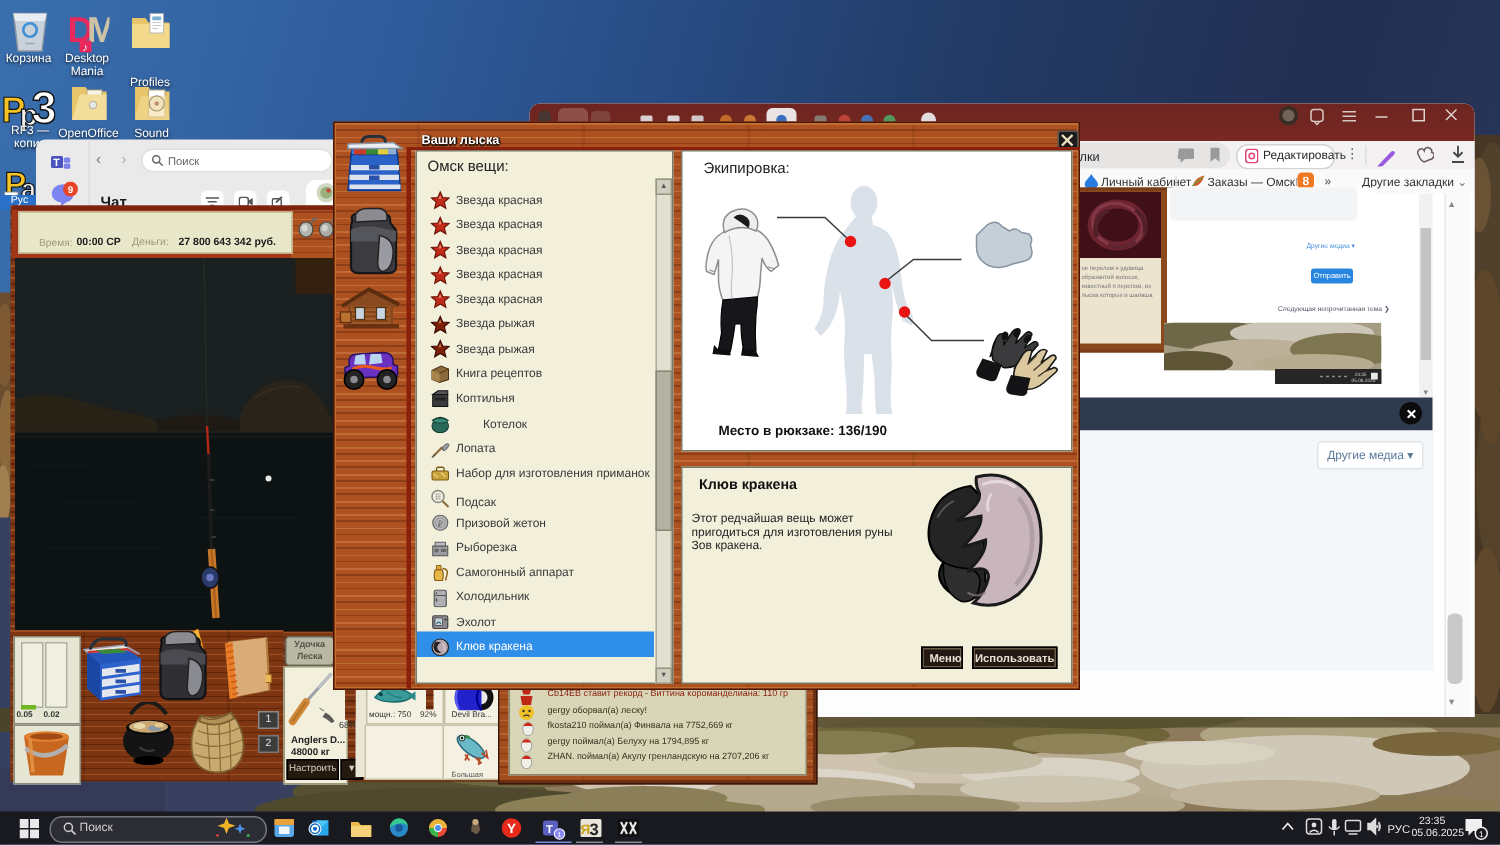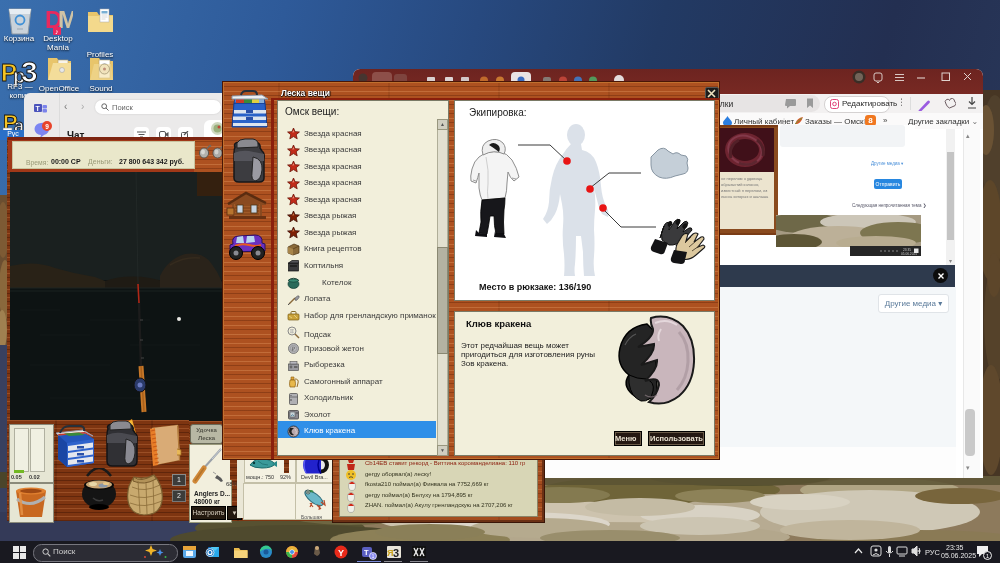--- a/index.html
+++ b/index.html
@@ -507,21 +507,21 @@
  </svg>
  <div class="abs" style="left:365px;top:460px;font-size:6px;color:#8b1c0c;">Сb14ЕВ ставит рекорд - Виттина короманделиана: 110 гр</div>
  <div class="abs" style="left:365px;top:470.5px;font-size:6px;color:#33331f;">gergy оборвал(а) леску!</div>
  <div class="abs" style="left:365px;top:481px;font-size:6px;color:#33331f;">fkosta210 поймал(а) Финвала на 7752,669 кг</div>
  <div class="abs" style="left:365px;top:491.5px;font-size:6px;color:#33331f;">gergy поймал(а) Белуху на 1794,895 кг</div>
  <div class="abs" style="left:365px;top:502px;font-size:6px;color:#33331f;">ZHAN. поймал(а) Акулу гренландскую на 2707,206 кг</div>
 </div>
 
 <div class="abs wood" id="dialog" style="left:222px;top:81px;width:496px;height:377px;border:1px solid #4a1606;box-shadow:inset 0 0 0 1px #c0702e;">
 
- <div class="abs" style="left:58px;top:6px;font-size:8.5px;font-weight:bold;color:#fff;text-shadow:0 1px 1px #000,1px 0 1px #000;">Леска вещи</div>
+ <div class="abs" style="left:58px;top:6px;font-size:8.5px;font-weight:bold;color:#fff;text-shadow:0 1px 1px #000,1px 0 1px #000;">Ваши лыска</div>
  <div class="abs" style="left:482px;top:5px;width:12px;height:11px;background:#1c1c1c;border:1px solid #555;border-radius:2px;"></div>
  <svg class="abs" style="left:484px;top:6.5px;" width="9" height="9" viewBox="0 0 9 9">
         <path d="M1,1 L8,8 M8,1 L1,8" stroke="#efe3c0" stroke-width="1.6"></path>
       </svg>
 
  <svg class="abs" style="left:6px;top:8px;" width="41" height="40" viewBox="0 0 41 40">
   <path d="M5,13 L36,13 L38,37 L3,37 Z" fill="#2a62c8" stroke="#123a8a" stroke-width="1"></path>
   <path d="M5,20 L37,20 L37,23.5 L5,23.5 Z M4,26.5 L37,26.5 L37,30 L4,30 Z M4,33 L38,33 L38,36 L4,36 Z" fill="#dde4ee"></path>
   <rect x="17" y="20" width="7" height="3" fill="#2a50a8"></rect>
         <rect x="17" y="27" width="7" height="3" fill="#2a50a8"></rect>
@@ -623,21 +623,21 @@
         <path d="M2,11 L8,5" stroke="#8a6a3a" stroke-width="1.4"></path>
         <path d="M8,5 Q11,2 12,3 Q13,4 10,7 Q9,8 8,7 Z" fill="#9a9aa2" stroke="#555" stroke-width="0.6"></path>
         <path d="M1,12 l2,-2" stroke="#555" stroke-width="1"></path>
       </svg>
  <div class="abs" style="left:81px;top:212.0px;font-size:8px;color:#3a3a3a;">Лопата</div>
  <svg class="abs" style="left:64px;top:227.1px;" width="13" height="13" viewBox="0 0 13 13">
         <rect x="1" y="5" width="11" height="6" rx="1" fill="#caa23a" stroke="#7a5c14" stroke-width="0.7"></rect>
         <path d="M4,5 V3.5 Q4,2.5 5,2.5 L8,2.5 Q9,2.5 9,3.5 V5" fill="none" stroke="#7a5c14" stroke-width="0.9"></path>
         <path d="M2,7 l3,2 M7,6 l3,3" stroke="#e8d88a" stroke-width="0.8"></path>
       </svg>
- <div class="abs" style="left:81px;top:228.6px;font-size:8px;color:#3a3a3a;">Набор для гренландскую приманок</div>
+ <div class="abs" style="left:81px;top:228.6px;font-size:8px;color:#3a3a3a;">Набор для изготовления приманок</div>
  <svg class="abs" style="left:64px;top:243.6px;" width="13" height="13" viewBox="0 0 13 13">
         <circle cx="5" cy="5" r="4" fill="none" stroke="#888" stroke-width="1"></circle>
         <path d="M3,3.5 h4 M3,5 h4 M3,6.5 h4 M4,3 v4.5 M5.5,3 v4.5" stroke="#aaa" stroke-width="0.5"></path>
         <path d="M8,8 L12,12" stroke="#8a6a3a" stroke-width="1.4"></path>
       </svg>
  <div class="abs" style="left:81px;top:248px;font-size:8px;color:#3a3a3a;">Подсак</div>
  <svg class="abs" style="left:64px;top:260.1px;" width="13" height="13" viewBox="0 0 13 13">
         <circle cx="6.5" cy="6.5" r="5" fill="#b8b8bc" stroke="#666" stroke-width="0.8"></circle>
         <circle cx="6.5" cy="6.5" r="3.2" fill="none" stroke="#888" stroke-width="0.6"></circle>
         <text x="4.8" y="9" font-size="6" fill="#666">₽</text>
@@ -731,21 +731,21 @@
 
  <svg class="abs" style="left:382px;top:233px;" width="92" height="95" viewBox="0 0 92 95">
   <path d="M42,9 Q20,12 15,33 Q11,50 24,60 Q17,70 27,79 Q37,88 48,82 Q54,78 52,72 L50,17 Z" fill="#242424" stroke="#000" stroke-width="1.5"></path>
   <path d="M24,60 Q32,64 41,64 Q50,67 48,76 Q46,87 36,86 Q26,82 24,68 Z" fill="#2e2e2e" stroke="#000" stroke-width="1"></path>
   <path d="M46,3 Q64,-2 78,11 Q90,24 89,47 Q88,69 74,81 Q60,92 44,87 Q52,80 54,70 Q54,61 40,66 Q53,54 52,45 L36,50 Q50,38 49,29 L33,32 Q49,22 48,14 Q45,8 46,3 Z" fill="#c9b6bc" stroke="#1a1a1a" stroke-width="2"></path>
   <path d="M50,8 Q62,3 72,10 M56,14 Q52,20 54,26" stroke="#e9dde1" stroke-width="2" fill="none" opacity="0.85"></path>
   <path d="M74,17 Q84,28 83,47 Q82,64 72,75" stroke="#a8969c" stroke-width="3" fill="none" opacity="0.7"></path>
   <path d="M40,80 Q46,84 52,80" stroke="#8a7a80" stroke-width="1.5" fill="none" opacity="0.7"></path>
   <path d="M20,30 Q24,22 31,19" stroke="#555" stroke-width="1.2" fill="none"></path>
  </svg>
- <div class="abs" style="left:391px;top:349px;width:26px;height:13px;background:#241812;border:1px solid #000;box-shadow:inset 0 0 0 1px #6a5a48;color:#e8e0d0;font-size:7.5px;font-weight:bold;text-align:left;line-height:13px;">Меню</div>
+ <div class="abs" style="left:391px;top:349px;width:26px;height:13px;background:#241812;border:1px solid #000;box-shadow:inset 0 0 0 1px #6a5a48;color:#e8e0d0;font-size:7.5px;font-weight:bold;text-align:right;line-height:13px;">Меню</div>
  <div class="abs" style="left:425px;top:349px;width:55px;height:13px;background:#241812;border:1px solid #000;box-shadow:inset 0 0 0 1px #6a5a48;color:#e8e0d0;font-size:7.5px;font-weight:bold;text-align:center;line-height:13px;">Использовать</div>
 </div>
 
 <div class="abs" id="taskbar" style="left:0;top:541px;width:1000px;height:22px;background:#191920;">
  <svg class="abs" style="left:13px;top:5px;" width="13" height="13" viewBox="0 0 13 13">
   <rect x="0" y="0" width="6" height="6" fill="#e8e8e8"></rect>
         <rect x="7" y="0" width="6" height="6" fill="#e8e8e8"></rect>
   <rect x="0" y="7" width="6" height="6" fill="#e8e8e8"></rect>
         <rect x="7" y="7" width="6" height="6" fill="#e8e8e8"></rect>
  </svg>

